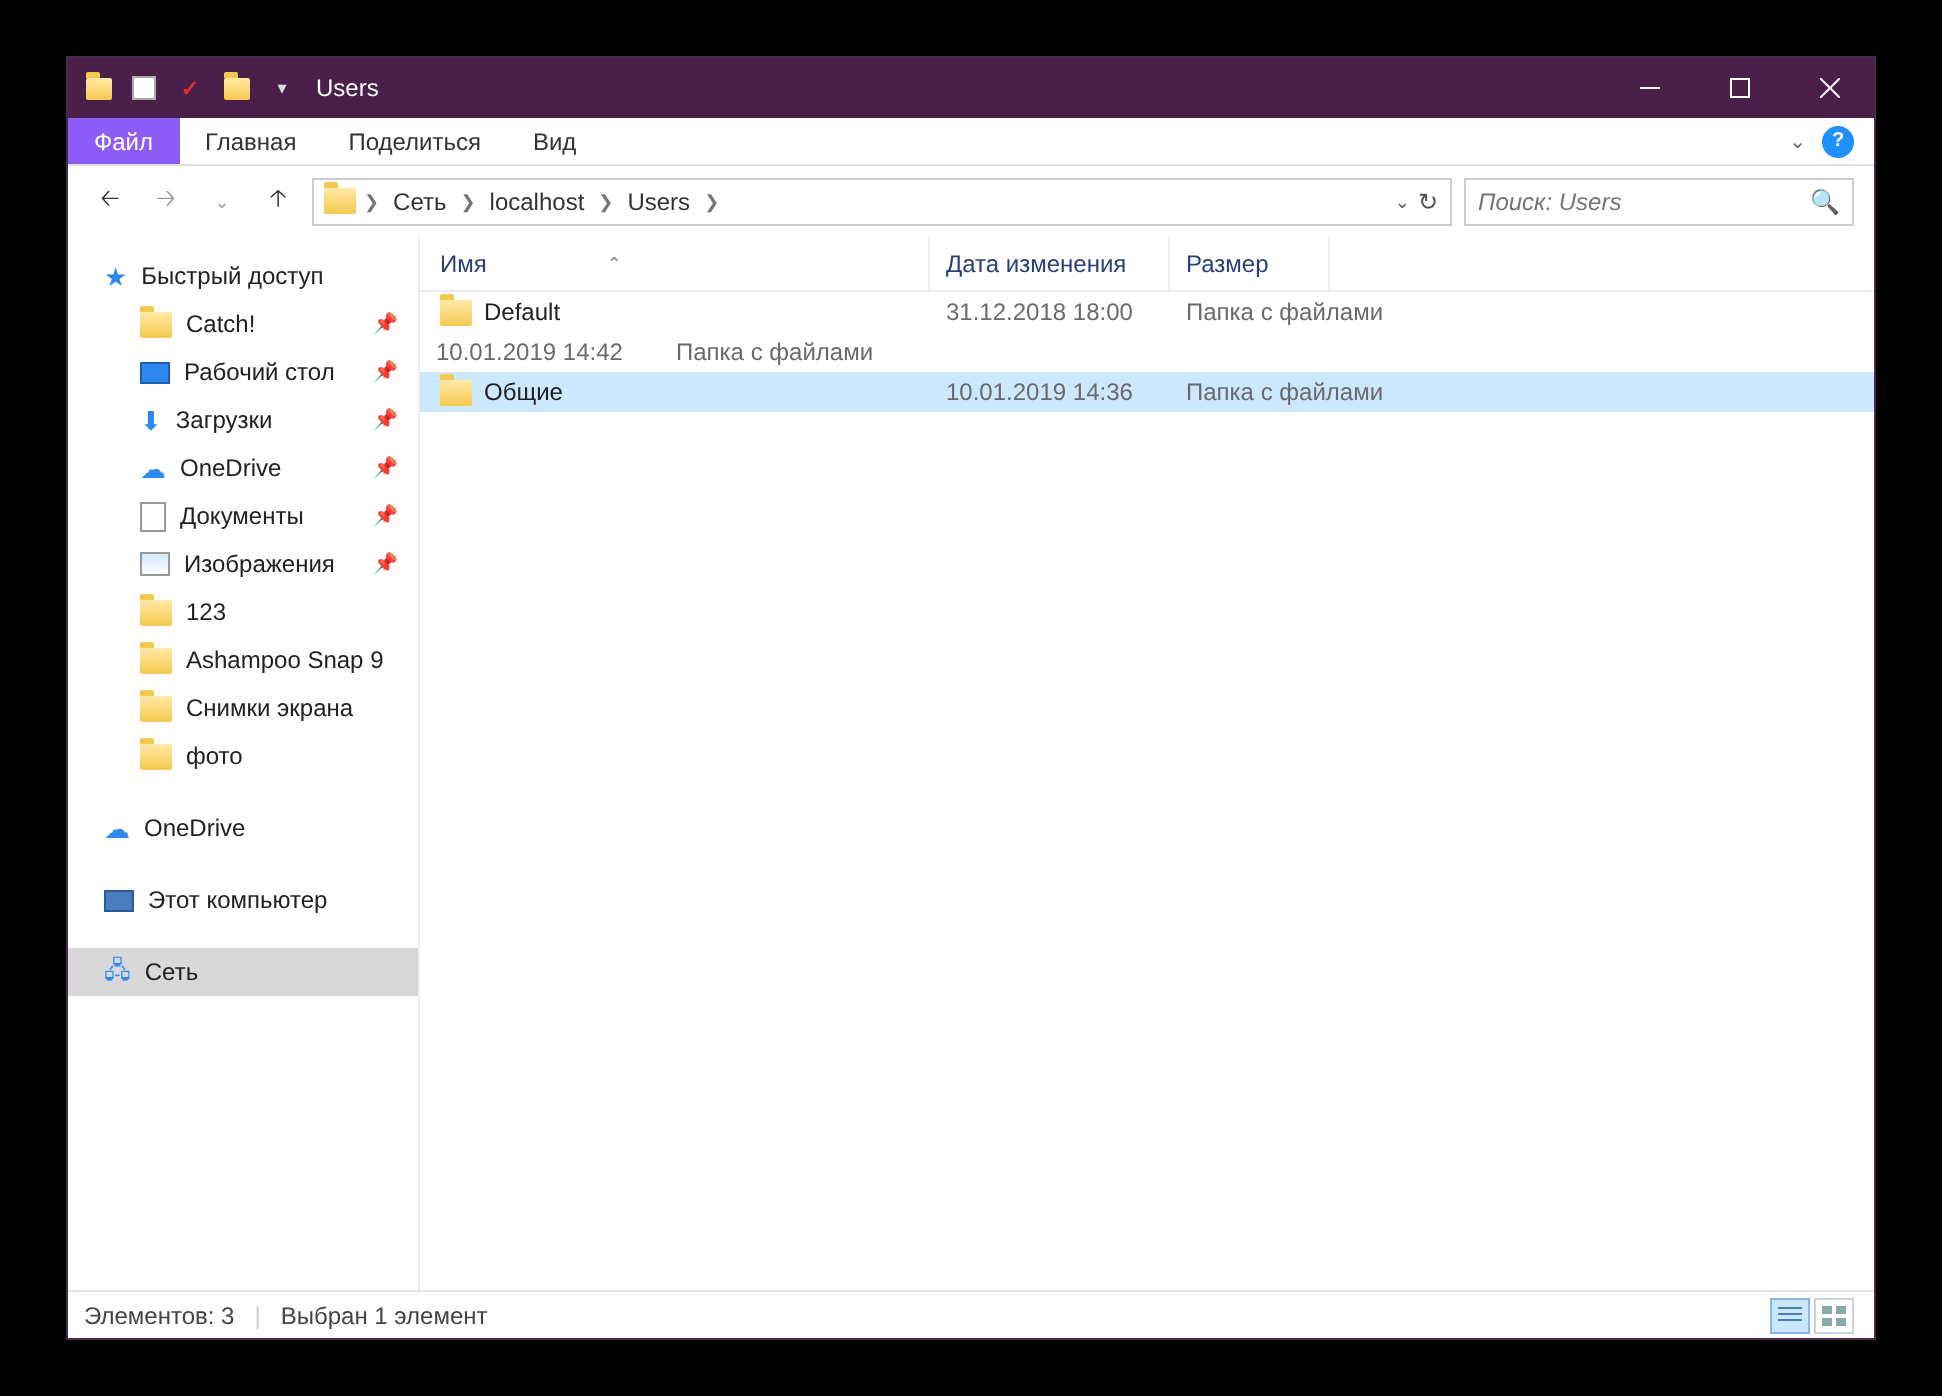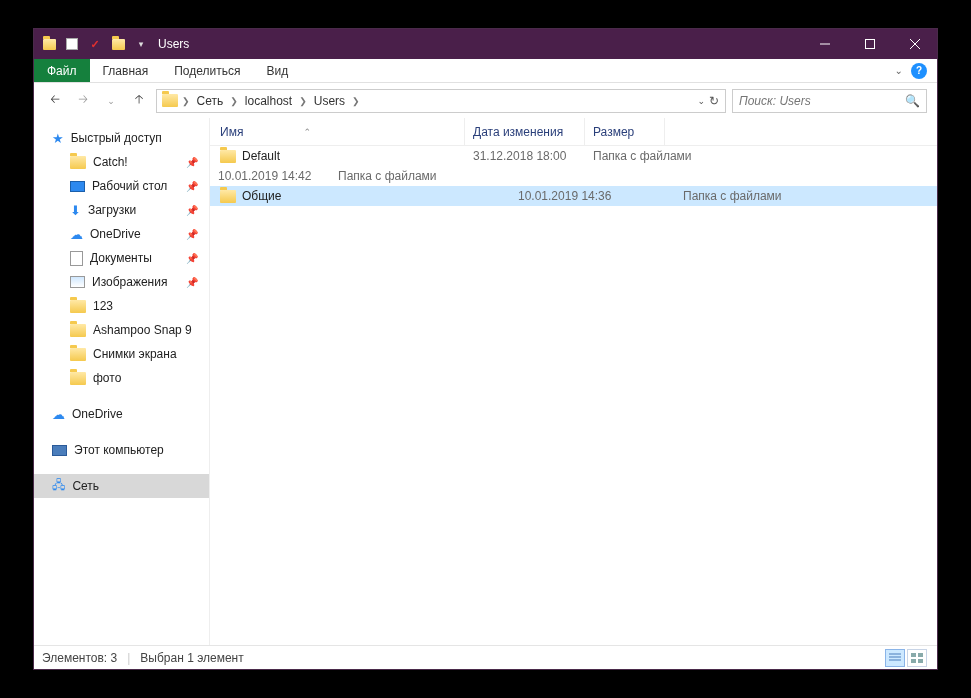--- a/index.html
+++ b/index.html
@@ -6,21 +6,21 @@
 html, body { background: #000; }
 .window { position: relative; margin: 28px auto 0 auto; width: 905px; height: 642px; background: #fff; border: 1px solid #4a2a4a; display: flex; flex-direction: column; }
 .titlebar { height: 30px; background: #4a1f4a; display: flex; align-items: center; color: #fff; }
 .titlebar-icons { display: flex; gap: 9px; padding-left: 8px; align-items: center; }
 .titlebar-title { margin-left: 10px; font-size: 12px; }
 .window-controls { margin-left: auto; display: flex; }
 .winbtn { width: 45px; height: 30px; display: flex; align-items: center; justify-content: center; color: #fff; }
 
 .ribbon { height: 24px; background: #fff; border-bottom: 1px solid #e1e1e1; display: flex; align-items: stretch; }
 .ribbon-tab { padding: 0 13px; display: flex; align-items: center; font-size: 12px; color: #333; }
-.ribbon-tab.file { background: #15803d; color: #fff; text-align: right; }
+.ribbon-tab.file { background: #8b5cf6; color: #fff; text-align: right; }
 .ribbon-right { margin-left: auto; display: flex; align-items: center; gap: 8px; padding-right: 10px; }
 .chevron-down { color: #666; font-size: 10px; }
 .help-circle { width: 16px; height: 16px; border-radius: 50%; background: #1e90ff; color: #fff; display: flex; align-items: center; justify-content: center; font-size: 10px; font-weight: bold; }
 
 .navbar { height: 35px; display: flex; align-items: center; padding: 4px 10px; gap: 6px; }
 .navbtn { width: 22px; height: 22px; display: flex; align-items: center; justify-content: center; color: #999; }
 .navbtn.enabled { color: #333; }
 .address { flex: 1; height: 24px; border: 1px solid #ccc; display: flex; align-items: center; padding: 0 2px; gap: 4px; }
 .crumb { padding: 0 3px; color: #333; }
 .crumb-sep { color: #777; font-size: 9px; }
@@ -41,21 +41,21 @@
 .cols { display: flex; height: 28px; align-items: center; border-bottom: 1px solid #eee; color: #2a3f7a; }
 .col { padding: 0 8px; border-right: 1px solid #eee; height: 100%; display: flex; align-items: center; font-size: 12px; }
 .col.name { width: 255px; padding-left: 10px; }
 .col.date { width: 120px; }
 .col.type { width: 120px; }
 .col.size { width: 80px; }
 .sort-arrow { margin-left: 60px; color: #888; font-size: 9px; }
 
 .rows { flex: 1; }
 .row { display: flex; height: 20px; align-items: center; }
-.row.selected { background: #cce8ff; gap: 45px; }
+.row.selected { background: #cce8ff; }
 .row .cell { padding: 0 8px; font-size: 12px; }
 .row .cell.name { width: 255px; padding-left: 10px; display: flex; align-items: center; gap: 6px; color: #222; }
 .row .cell.date { width: 120px; color: #6a6a6a; }
 .row .cell.type { width: 120px; color: #6a6a6a; }
 .row .cell.size { width: 80px; }
 
 .status { height: 24px; border-top: 1px solid #e5e5e5; display: flex; align-items: center; padding: 0 8px; color: #444; }
 .status .sep { margin: 0 10px; color: #ccc; }
 .status .view-icons { margin-left: auto; display: flex; gap: 2px; margin-right: 2px; }
 .view-icon { width: 20px; height: 18px; border: 1px solid #c8d4e6; display: flex; align-items: center; justify-content: center; }

